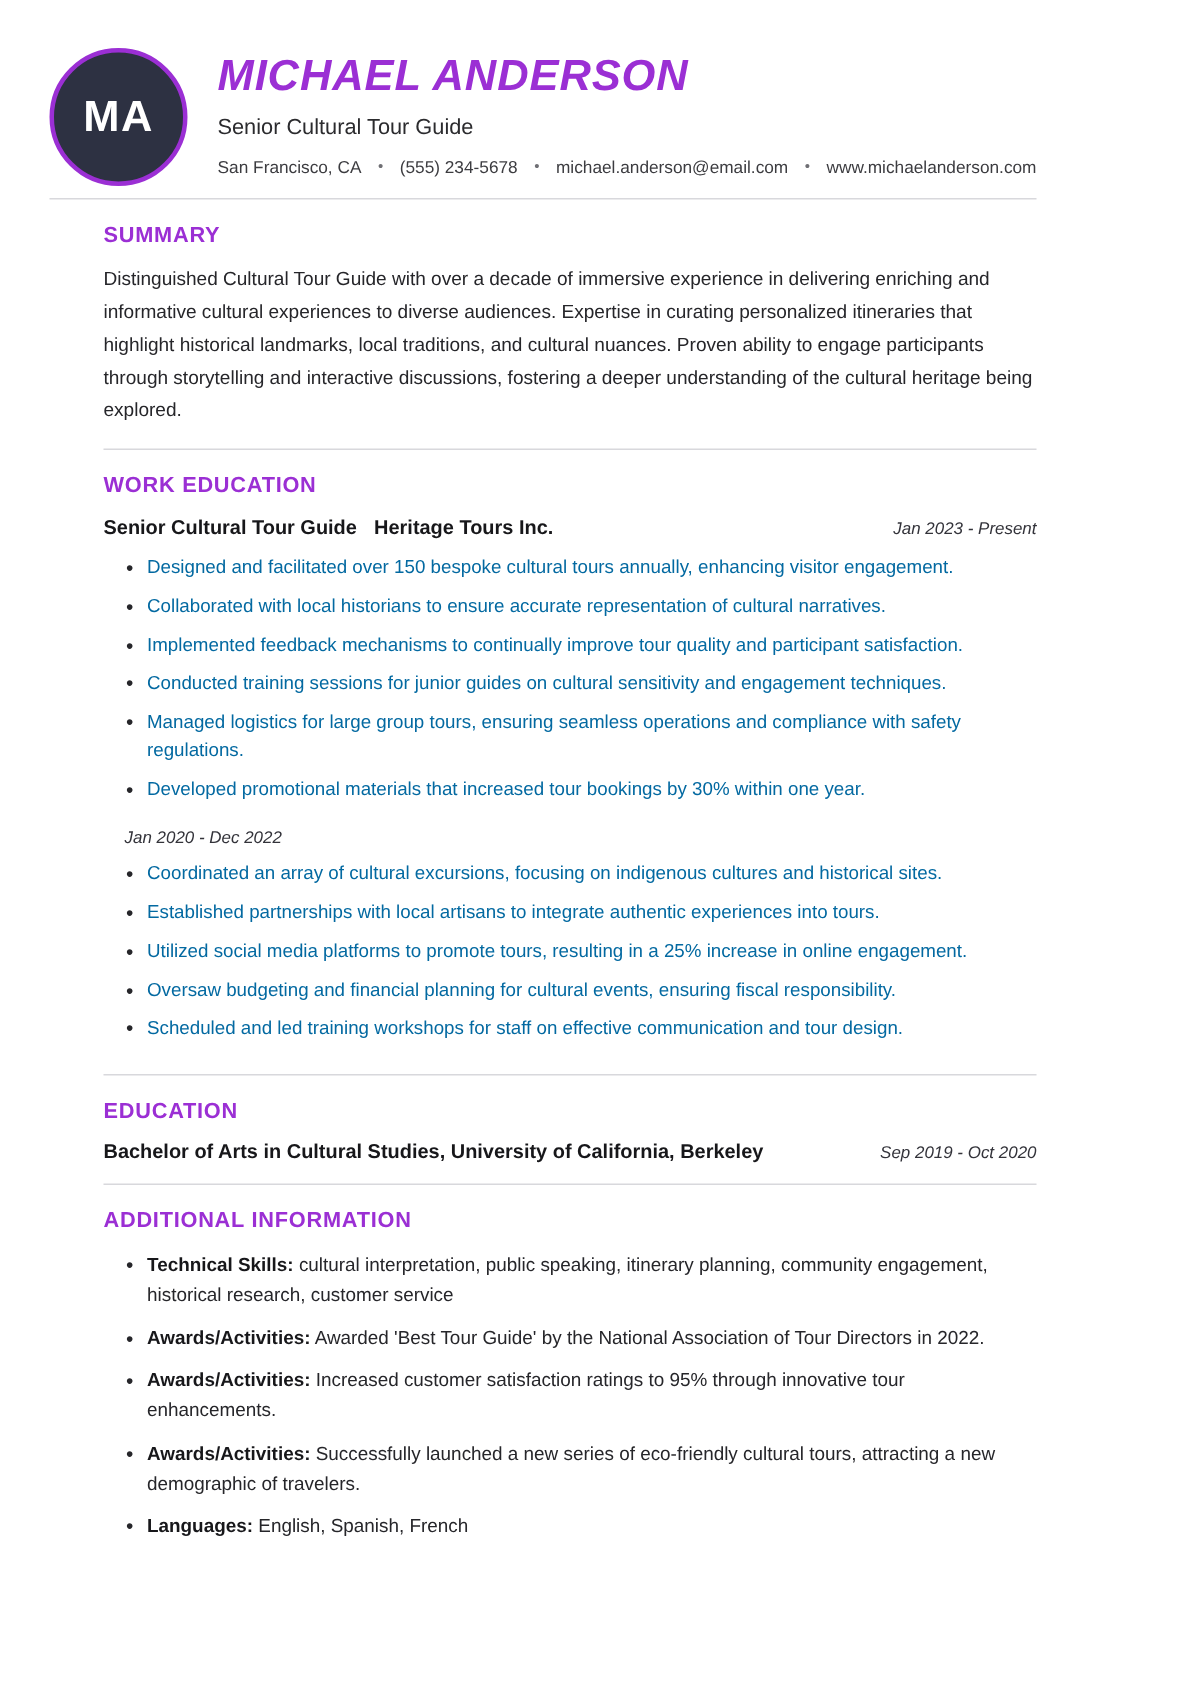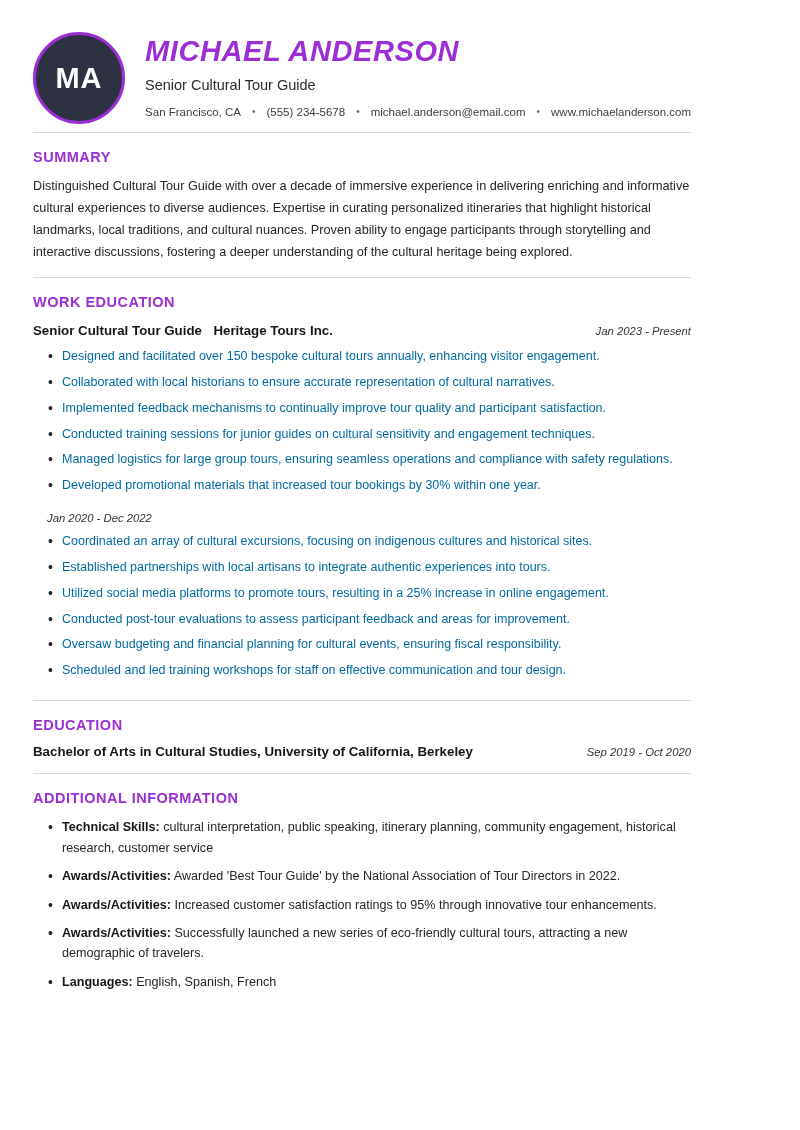--- a/index.html
+++ b/index.html
@@ -78,20 +78,21 @@
     color: #6f6f74;
     padding: 0 11px;
     font-size: 10px;
   }
 
   
   .section {
     padding-top: 16px;
     padding-bottom: 14px;
     border-bottom: 1px solid #d8d8dc;
+    margin-left: 36px;
   }
   .section.last { border-bottom: none; }
   .section-title {
     color: #9b2fd4;
     font-size: 14.5px;
     font-weight: bold;
     letter-spacing: 0.5px;
     margin: 0 0 11px 0;
   }
   .summary-text {
@@ -248,21 +249,20 @@
     </div>
 
     <div class="job">
       <div class="job-head">
         <div class="job-dates">Jan 2020 - Dec 2022</div>
       </div>
       <ul class="bullets">
         <li>Coordinated an array of cultural excursions, focusing on indigenous cultures and historical sites.</li>
         <li>Established partnerships with local artisans to integrate authentic experiences into tours.</li>
         <li>Utilized social media platforms to promote tours, resulting in a 25% increase in online engagement.</li>
-        <li>Conducted post-tour evaluations to assess participant feedback and areas for improvement.</li>
         <li>Oversaw budgeting and financial planning for cultural events, ensuring fiscal responsibility.</li>
         <li>Scheduled and led training workshops for staff on effective communication and tour design.</li>
       </ul>
     </div>
   </div>
 
   <div class="section">
     <h2 class="section-title">EDUCATION</h2>
     <div class="edu-head">
       <div class="edu-degree">Bachelor of Arts in Cultural Studies, University of California, Berkeley</div>

